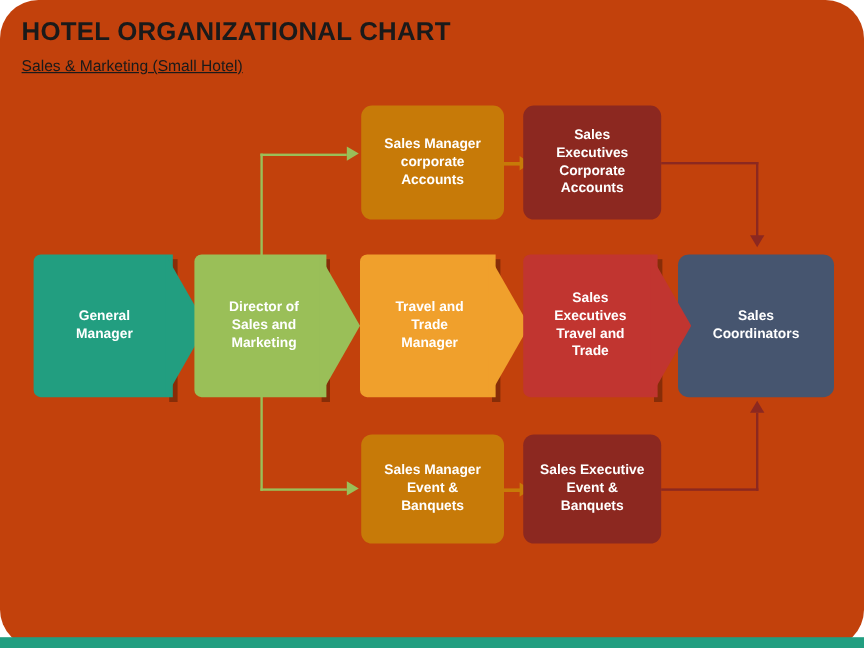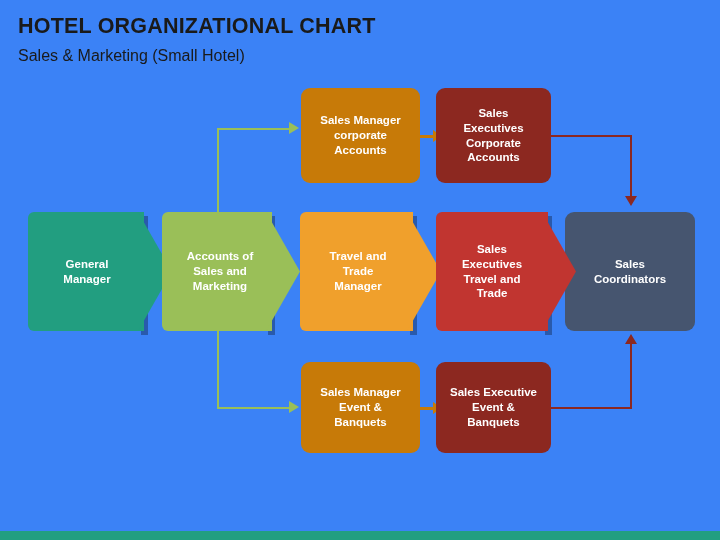--- a/index.html
+++ b/index.html
@@ -10,42 +10,44 @@
     width: 720px;
     height: 540px;
     background: #ffffff;
     font-family: "Liberation Sans", sans-serif;
     overflow: hidden;
   }
   #slide {
     position: relative;
     width: 720px;
     height: 540px;
-    background: #3b82f6;
+    background: #c2410c;
+    border-radius: 32px;
   }
 
   
   #title {
     position: absolute;
     left: 18px;
     top: 14px;
     font-size: 21.5px;
     font-weight: bold;
     color: #1a1a1a;
     letter-spacing: 0.2px;
     white-space: nowrap;
   }
   #subtitle {
     position: absolute;
     left: 18px;
     top: 47px;
-    font-size: 16px;
+    font-size: 13px;
     font-weight: normal;
     color: #1a1a1a;
     white-space: nowrap;
+    text-decoration: underline;
   }
 
   
   #footer-bar {
     position: absolute;
     left: 0;
     top: 531px;
     width: 720px;
     height: 9px;
     background: #229e80;
@@ -166,21 +168,21 @@
     <span class="node-label" style="margin-right:26px;">General
 Manager</span>
   </div>
 
   <div class="chevron" style="left:162px; top:212px; width:144px; height:119px;">
     <div class="shadow" style="left:106px;"></div>
     <div class="body" style="width:110px; background:#9abf58; z-index:2;"></div>
     <div class="point" style="left:104px; width:34px; z-index:2;
          background:#9abf58;
          clip-path: polygon(0 0, 0 100%, 100% 50%);"></div>
-    <span class="node-label" style="margin-right:28px;">Accounts of
+    <span class="node-label" style="margin-right:28px;">Director of
 Sales and
 Marketing</span>
   </div>
 
   <div class="chevron" style="left:300px; top:212px; width:144px; height:119px;">
     <div class="shadow" style="left:110px;"></div>
     <div class="body" style="width:113px; background:#f0a02c; z-index:2;"></div>
     <div class="point" style="left:107px; width:34px; z-index:2;
          background:#f0a02c;
          clip-path: polygon(0 0, 0 100%, 100% 50%);"></div>

